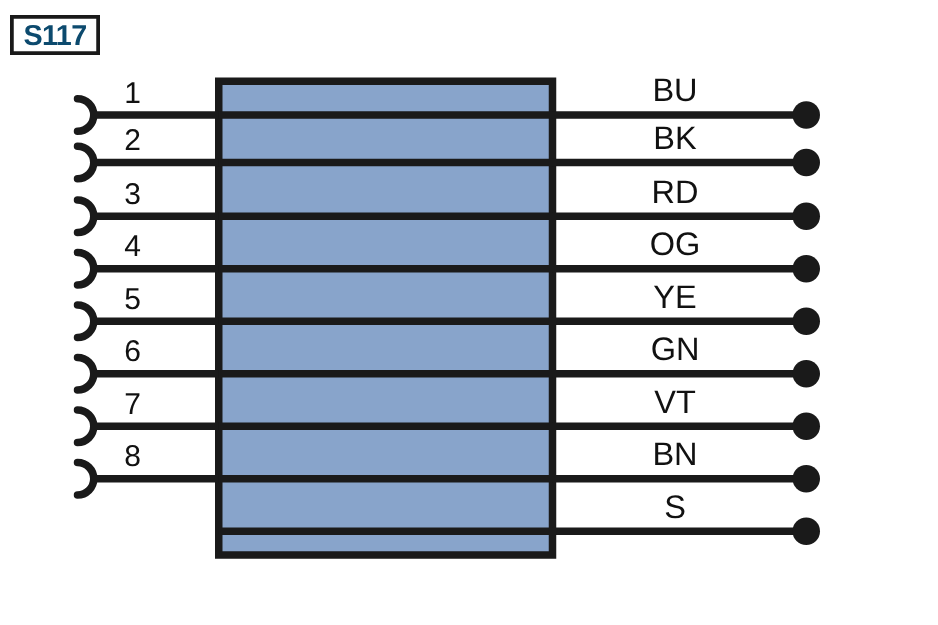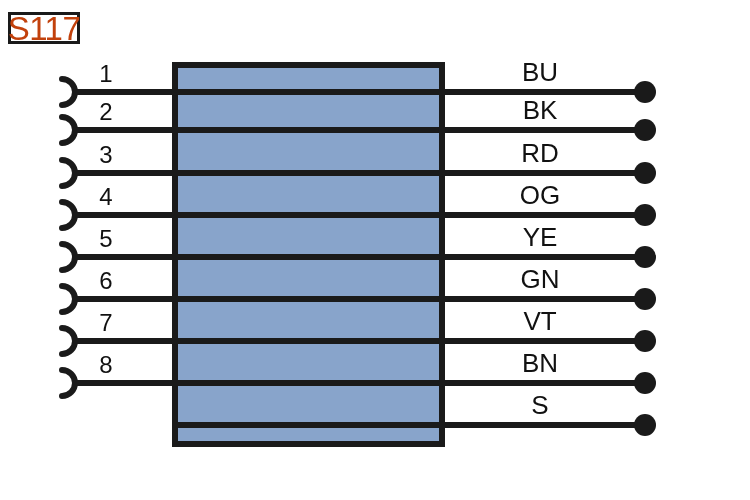--- a/index.html
+++ b/index.html
@@ -15,21 +15,21 @@
   .label-box{
     position:absolute;
     left:8px;top:12px;
     width:72px;height:32px;
     border:3px solid #1a1a1a;
     background:#ffffff;
     box-sizing:border-box;
     display:flex;align-items:center;justify-content:center;
   }
   .label-box span{
-    font-size:33px;font-weight:normal;color:#c2410c;
+    font-size:23px;font-weight:bold;color:#0c4a6e;
     letter-spacing:-0.5px;line-height:1;
   }
 
   
   svg.diagram{position:absolute;left:0;top:0;width:750px;height:500px;}
 
   .conn-body{fill:#88a4cb;stroke:#1a1a1a;stroke-width:6;}
   .wire{stroke:#1a1a1a;stroke-width:6;stroke-linecap:butt;}
   .socket{fill:none;stroke:#1a1a1a;stroke-width:6;stroke-linecap:round;}
   .term-dot{fill:#1a1a1a;}

